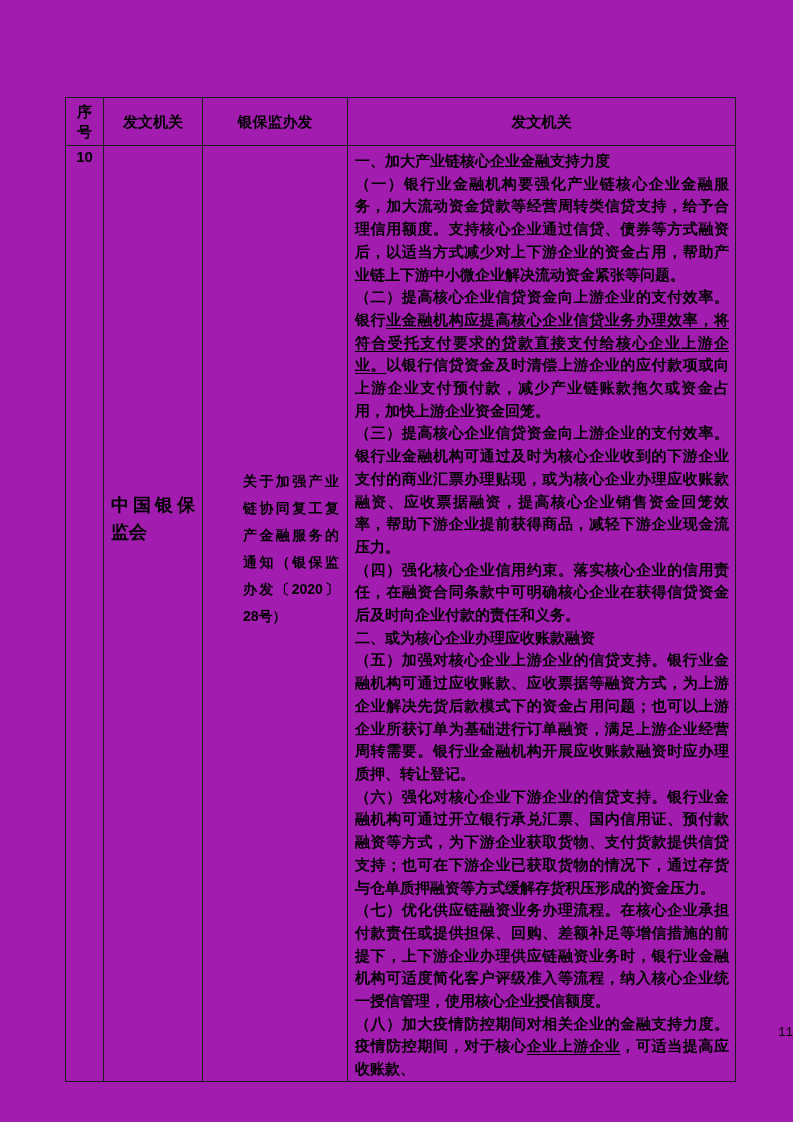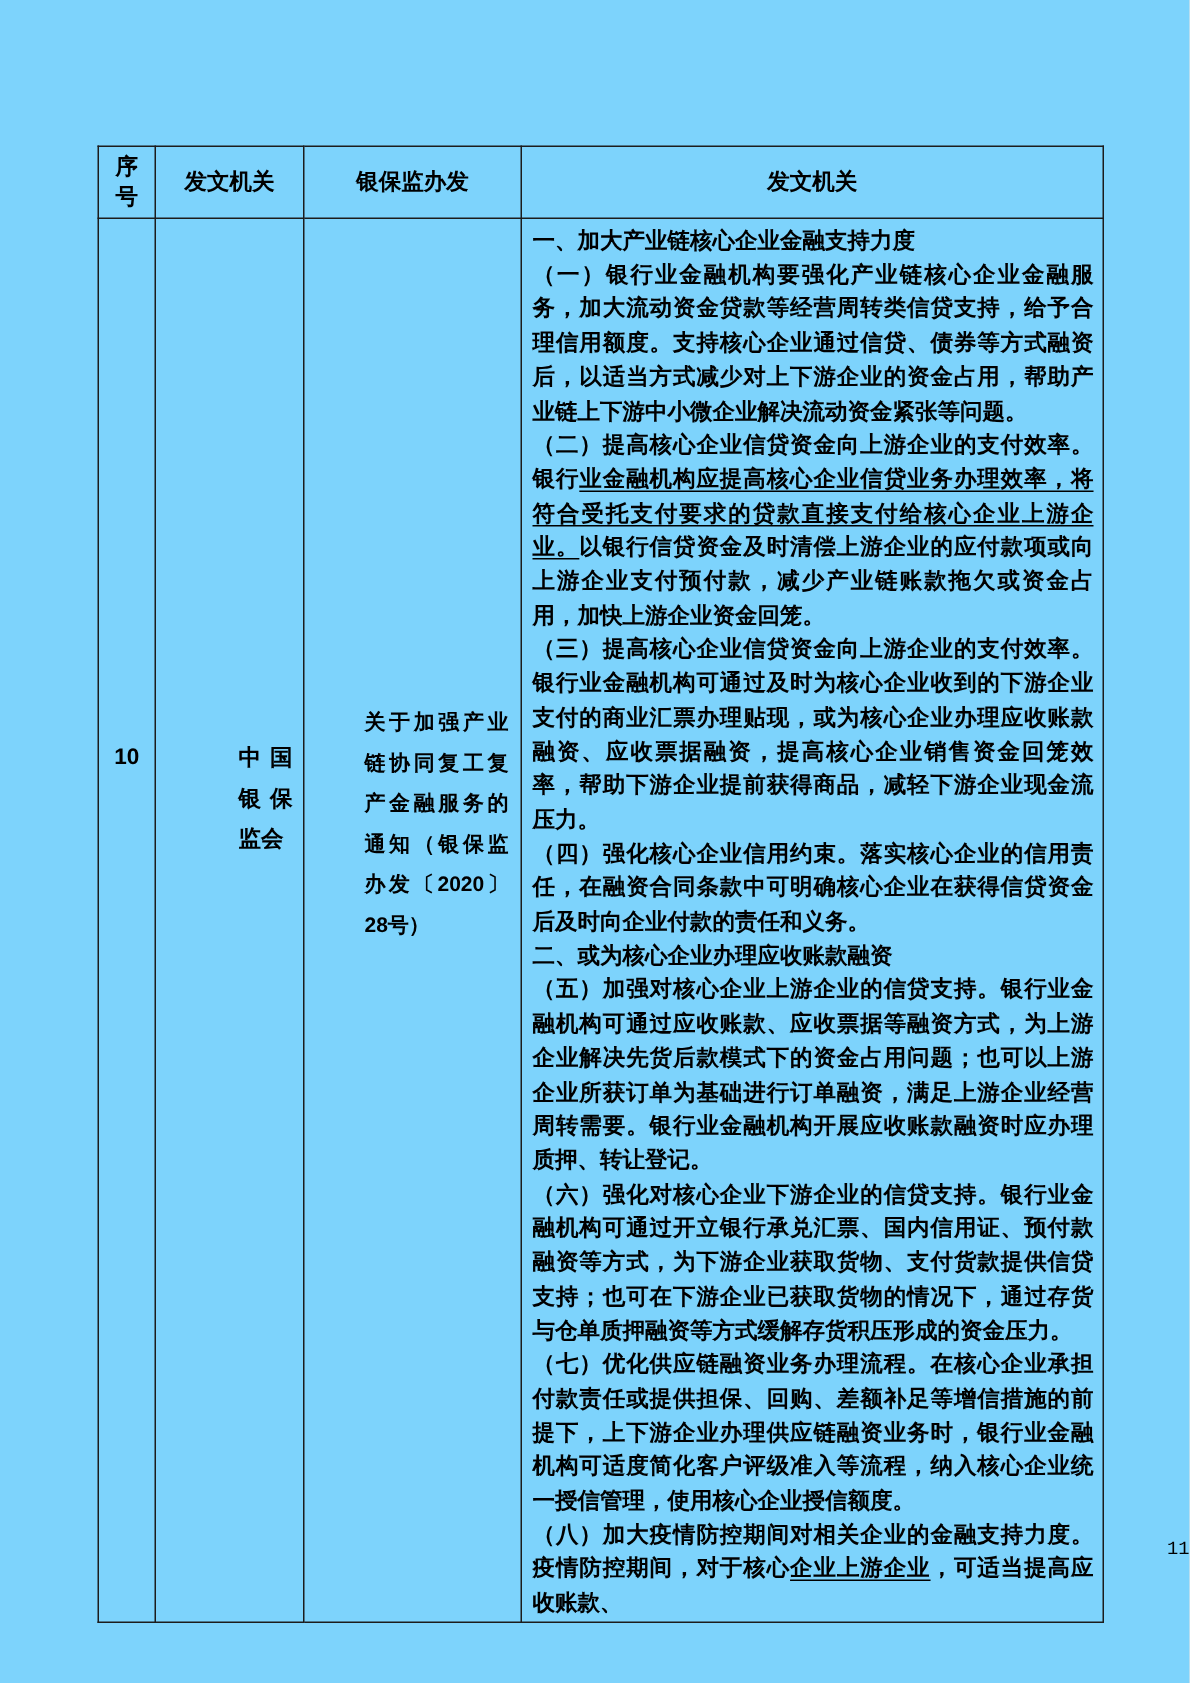--- a/index.html
+++ b/index.html
@@ -2,21 +2,21 @@
 <html><head>
 <meta charset="utf-8">
 <style>
   * { margin: 0; padding: 0; box-sizing: border-box; }
   html, body { background: #e8e8e8; }
   .page {
     position: relative;
     width: 793px;
     height: 1122px;
     margin: 0 auto;
-    background: #7dd3fc;
+    background: #a21caf;
     font-family: "Liberation Sans", sans-serif;
     color: #000;
     overflow: hidden;
   }
   table.doc-table {
     position: absolute;
     left: 65px;
     top: 97px;
     width: 670px;
     border-collapse: collapse;
@@ -32,33 +32,31 @@
   .doc-table th {
     vertical-align: middle;
     text-align: center;
     font-size: 15px;
     line-height: 20px;
   }
   th.h1 { padding: 0 5px; }
   
   .cell-serial { text-align: center; }
   .cell-serial .inner {
-    margin-top: 348px;
     font-size: 15px;
     line-height: 22px;
     text-align: center;
   }
   
   .cell-issuer .inner {
     margin-top: 346px;
     padding: 0 7px;
-    font-size: 15px;
+    font-size: 18px;
     line-height: 27px;
     text-align: justify;
-    margin-left: 48px;
   }
   
   .cell-doctitle .inner {
     margin-top: 322px;
     padding: 0 8px;
     font-size: 14px;
     line-height: 27px;
     text-align: justify;
     margin-left: 32px;
   }

